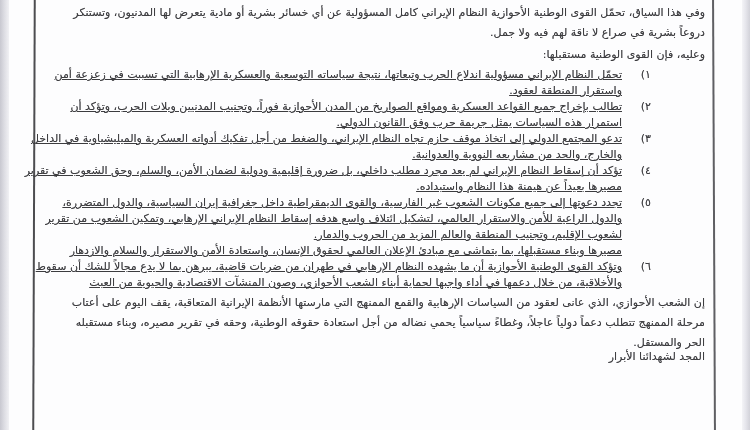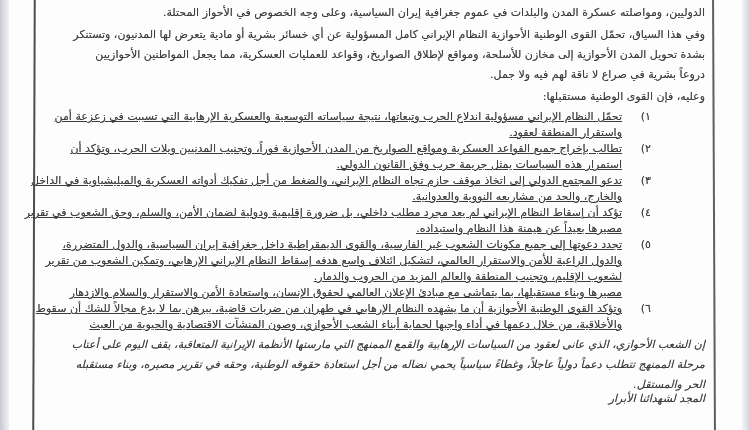--- a/index.html
+++ b/index.html
@@ -34,41 +34,37 @@
     text-shadow:0 0 .45px rgba(70,70,75,.55);
   }
   .line{white-space:nowrap;}
   .para{margin-bottom:2px;}
   .para .line{line-height:20px;}
   .numbered-list{padding-right:54px;margin-bottom:2px;}
   .numbered-list .line{line-height:16px;}
   .li{display:flex;column-gap:9px;}
   .li .marker{flex:0 0 auto;width:20px;line-height:16px;}
   .li .li-lines{flex:1 1 auto;min-width:0;text-decoration:underline;}
-  .closing .line{line-height:20px;font-style:italic;}
+  .closing .line{line-height:20px;}
   .closing{margin-bottom:0;}
   .final-para{margin-top:-6px;}
   .final-para .line{line-height:20px;}
 </style>
 </head>
 <body>
 
 <div class="photo-edge-left"></div>
 <div class="photo-edge-right"></div>
 <div class="page-border-left"></div>
 <div class="page-border-right"></div>
 
 <div class="content">
   <div>
       <div class="para">
-        <div class="line">الدوليين، ومواصلته عسكرة المدن والبلدات في عموم جغرافية إيران السياسية، وعلى وجه الخصوص في الأحواز المحتلة.</div>
-      </div>
-      <div class="para">
         <div class="line">وفي هذا السياق، تحمّل القوى الوطنية الأحوازية النظام الإيراني كامل المسؤولية عن أي خسائر بشرية أو مادية يتعرض لها المدنيون، وتستنكر</div>
-        <div class="line">بشدة تحويل المدن الأحوازية إلى مخازن للأسلحة، ومواقع لإطلاق الصواريخ، وقواعد للعمليات العسكرية، مما يجعل المواطنين الأحوازيين</div>
         <div class="line">دروعاً بشرية في صراع لا ناقة لهم فيه ولا جمل.</div>
       </div>
       <div class="para">
         <div class="line">وعليه، فإن القوى الوطنية مستقبلها:</div>
       </div>
     </div>
   <div class="numbered-list">
       <div class="li">
         <div class="marker">١)</div>
         <div class="li-lines">

